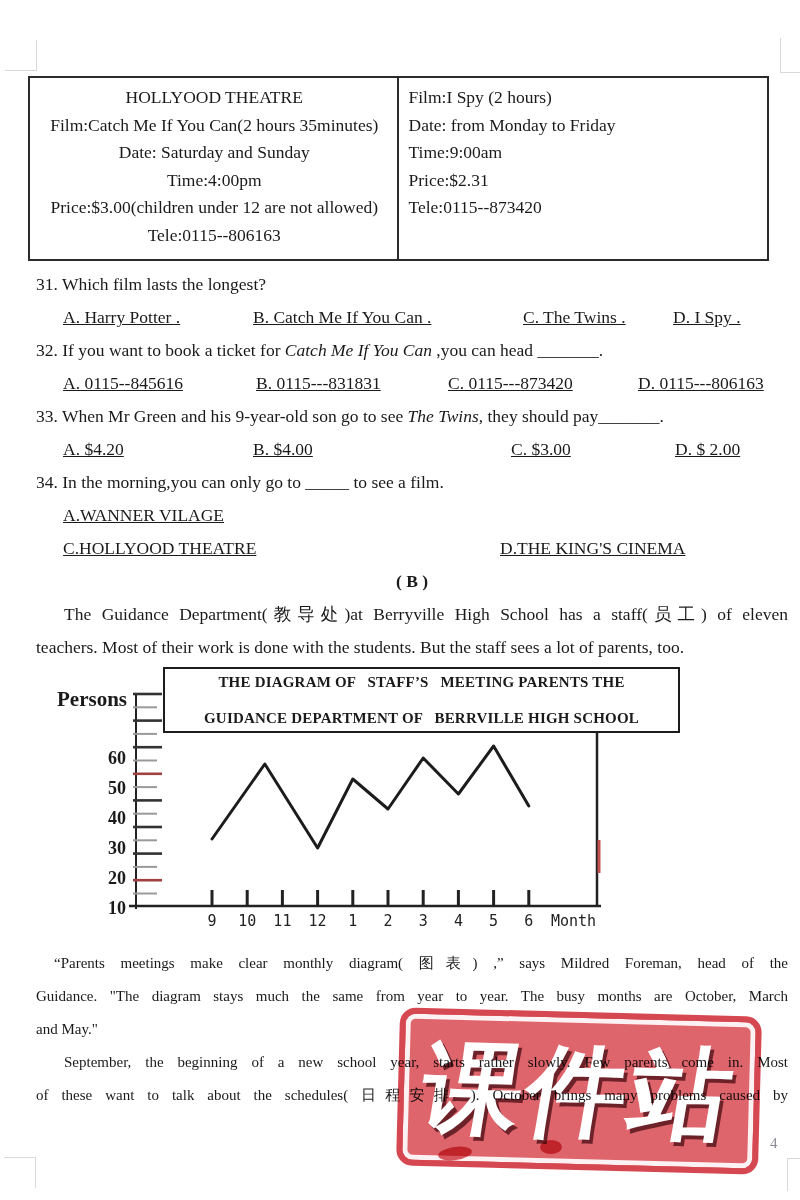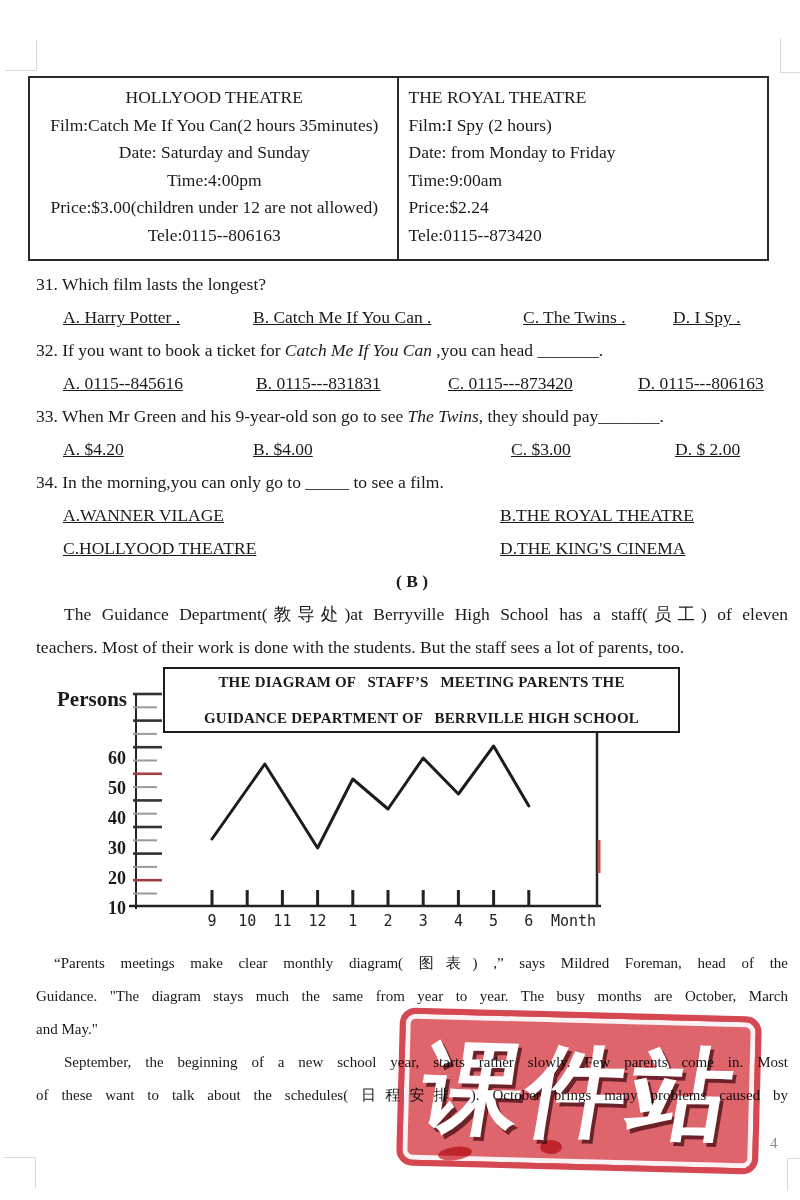--- a/index.html
+++ b/index.html
@@ -67,25 +67,24 @@
   <div class="tbl">
     <div class="cell left">
       <div>HOLLYOOD THEATRE</div>
       <div>Film:Catch Me If You Can(2 hours 35minutes)</div>
       <div>Date: Saturday and Sunday</div>
       <div>Time:4:00pm</div>
       <div>Price:$3.00(children under 12 are not allowed)</div>
       <div>Tele:0115--806163</div>
     </div>
     <div class="cell">
-      <div>THE ROYAL THEATRE</div>
       <div>Film:I Spy (2 hours)</div>
       <div>Date: from Monday to Friday</div>
       <div>Time:9:00am</div>
-      <div>Price:$2.24</div>
+      <div>Price:$2.31</div>
       <div>Tele:0115--873420</div>
     </div>
   </div>
 
   <div class="questions">
     <div>31. Which film lasts the longest?</div>
     <div class="optrow">
       <span class="q31-a">A. Harry Potter .</span>
       <span class="q31-b">B. Catch Me If You Can .</span>
       <span class="q31-c">C. The Twins .</span>
@@ -101,21 +100,20 @@
     <div><span>33. When Mr Green and his 9-year-old son go to see </span><em class="film">The Twins</em><span>, they should pay_______.</span></div>
     <div class="optrow">
       <span class="q33-a">A. $4.20</span>
       <span class="q33-b">B. $4.00</span>
       <span class="q33-c">C. $3.00</span>
       <span>D. $ 2.00</span>
     </div>
     <div>34. In the morning,you can only go to _____ to see a film.</div>
     <div class="optrow">
       <span class="q34-a">A.WANNER VILAGE</span>
-      <span>B.THE ROYAL THEATRE</span>
     </div>
     <div class="optrow">
       <span class="q34-a">C.HOLLYOOD THEATRE</span>
       <span>D.THE KING'S CINEMA</span>
     </div>
     <div class="sec-header">( B )</div>
     <div class="jline indent">The Guidance Department(教导处)at Berryville High School has a staff(员工) of eleven</div>
     <div>teachers. Most of their work is done with the students. But the staff sees a lot of parents, too.</div>
   </div>
 

